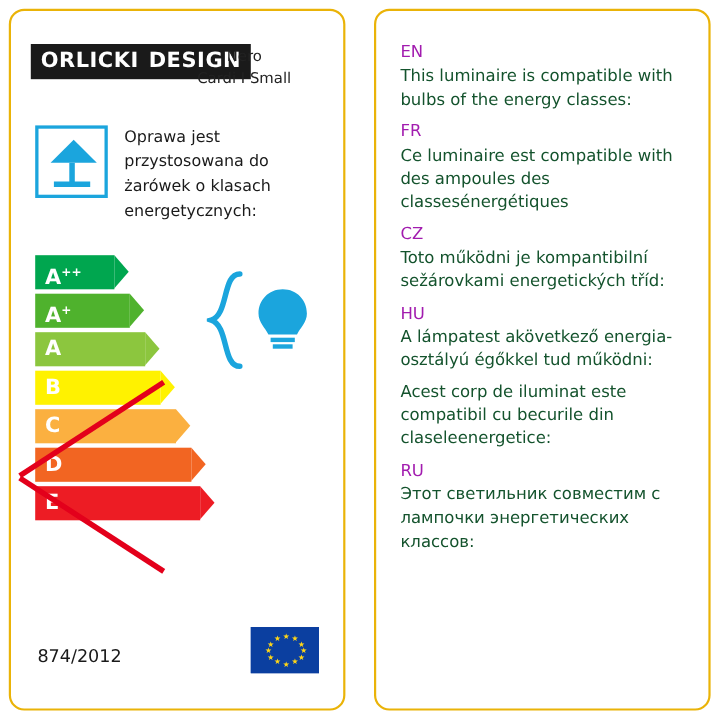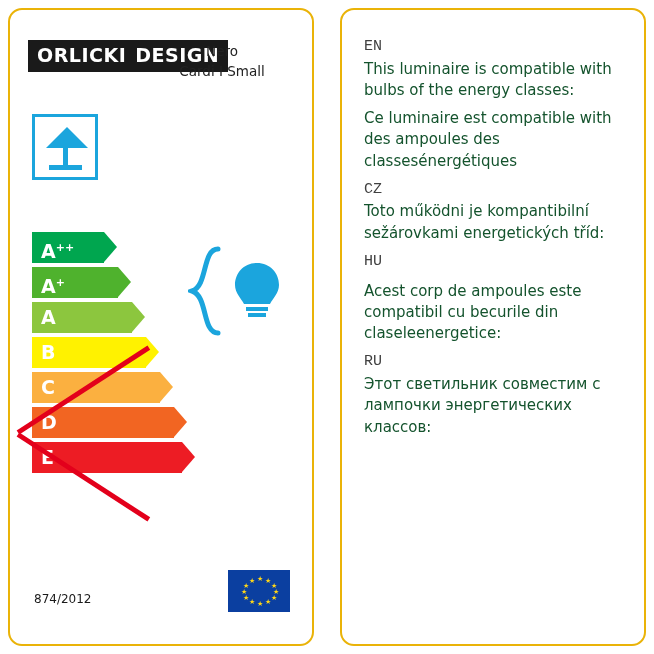--- a/index.html
+++ b/index.html
@@ -183,21 +183,21 @@
     top: 236px;
     width: 110px;
     height: 90px;
   }
   .brace svg, .bulb svg { display: block; }
 
   .footer-code {
     position: absolute;
     left: 24px;
     bottom: 38px;
-    font-size: 12px;
+    font-size: 16px;
     color: #1a1a1a;
   }
   .eu-flag {
     position: absolute;
     right: 22px;
     bottom: 32px;
     width: 60px;
     height: 40px;
     background: #0b3fa0;
     border: 1px solid #0b3fa0;
@@ -214,23 +214,22 @@
     position: absolute;
     left: 22px;
     top: 26px;
     right: 14px;
   }
   .lang-block {
     margin-bottom: 7px;
   }
   .lang-code {
     font-size: 15px;
-    color: #404040;
+    color: #a21caf;
     line-height: 1.5;
-    font-family: Liberation Mono, monospace;
   }
   .lang-text {
     font-size: 15px;
     color: #14532d;
     line-height: 1.42;
   }
 </style>
 </head>
 <body>
 
@@ -245,20 +244,21 @@
         <div>Cardi I Small</div>
       </div>
     </div>
 
     <div class="lamp-icon-box">
       <div class="lamp-shade"></div>
       <div class="lamp-stem"></div>
       <div class="lamp-base"></div>
     </div>
 
+    <div class="pl-text">Oprawa jest przystosowana do żarówek o klasach energetycznych:</div>
 
     <div class="energy">
       <div class="erow">
           <div class="ebar" style="width:72px;background:#00a64f;color:#00a64f;"><span style="color:#fff;">A<sup>++</sup></span></div>
         </div>
       <div class="erow">
           <div class="ebar" style="width:86px;background:#4fb22d;color:#4fb22d;"><span style="color:#fff;">A<sup>+</sup></span></div>
         </div>
       <div class="erow">
           <div class="ebar" style="width:100px;background:#8cc63e;color:#8cc63e;"><span style="color:#fff;">A</span></div>
@@ -318,37 +318,39 @@
   <div class="panel panel-right">
     <div class="langs">
 
       <div class="lang-block">
         <div class="lang-code">EN</div>
         <div class="lang-text">This luminaire is compatible with bulbs of the energy classes:</div>
       </div>
 
 
       <div class="lang-block">
+        <div class="lang-code">FR</div>
         <div class="lang-text">Ce luminaire est compatible with des ampoules des classesénergétiques</div>
       </div>
 
       <div class="lang-block">
         <div class="lang-code">CZ</div>
         <div class="lang-text">Toto működni je kompantibilní sežárovkami energetických tříd:</div>
       </div>
 
       <div class="lang-block">
       </div>
 
       <div class="lang-block">
         <div class="lang-code">HU</div>
-      </div>
-
-      <div class="lang-block">
-        <div class="lang-text">Acest corp de ampoules este compatibil cu becurile din claseleenergetice:</div>
+        <div class="lang-text">A lámpatest akövetkező energia-osztályú égőkkel tud működni:</div>
+      </div>
+
+      <div class="lang-block">
+        <div class="lang-text">Acest corp de iluminat este compatibil cu becurile din claseleenergetice:</div>
       </div>
 
       <div class="lang-block">
         <div class="lang-code">RU</div>
         <div class="lang-text">Этот светильник совместим с лампочки энергетических классов:</div>
       </div>
 
     </div>
   </div>
 

